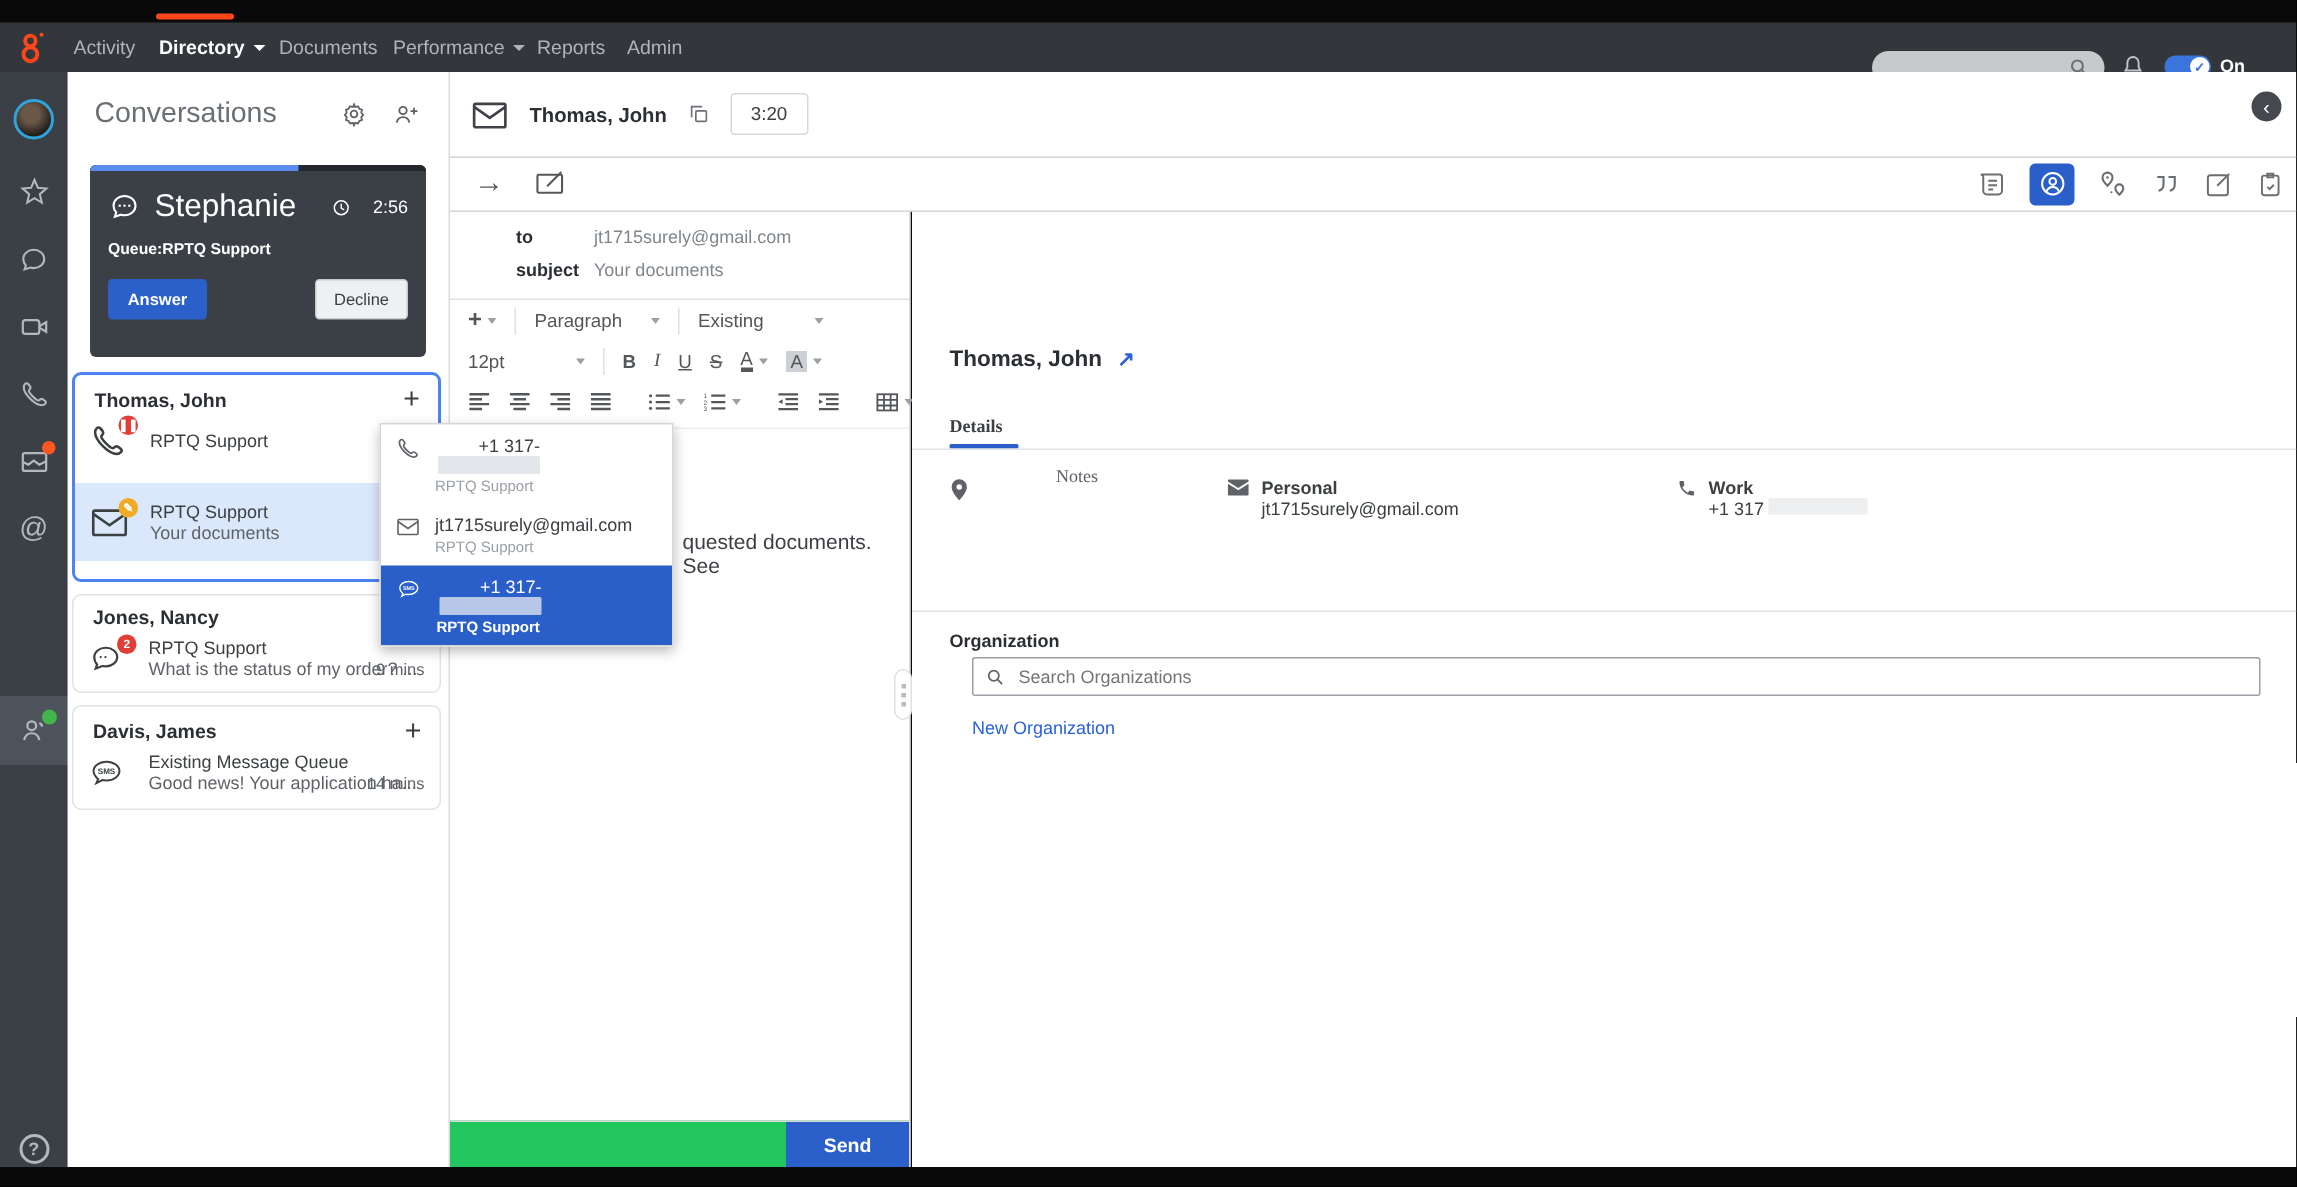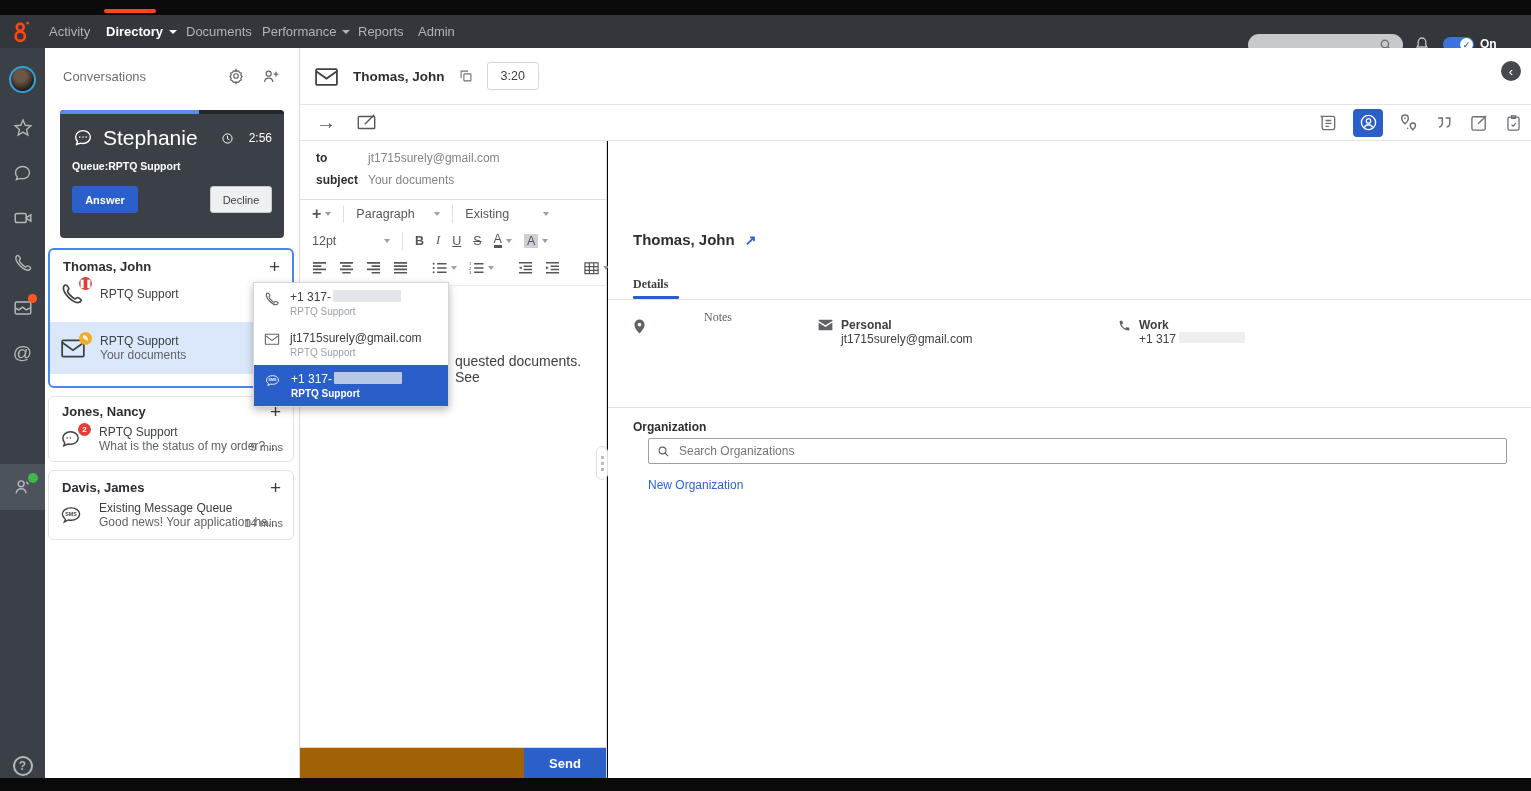--- a/index.html
+++ b/index.html
@@ -30,21 +30,21 @@
   .rail-item.selected{background:#4c535a;}
   .avatar{width:27px;height:27px;border-radius:50%;border:2px solid #30a3dc;background:radial-gradient(circle at 42% 35%,#6b5748 0 28%,#221e1a 72%);}
   .icon-wrap{position:relative;display:flex;align-items:center;justify-content:center;}
   .dot-badge{position:absolute;width:9px;height:9px;border-radius:50%;}
   .helpcircle{width:20px;height:20px;border:2px solid #b3b8bd;border-radius:50%;display:flex;align-items:center;justify-content:center;font-size:12px;font-weight:bold;}
   .bottomstrip{position:absolute;left:0;top:778px;width:100%;height:13px;background:#0a0a0a;}
 
   
   .conv{position:absolute;left:45px;top:48px;width:255px;height:730px;background:#fff;border-right:1px solid #d9dbde;}
   .conv-head{position:absolute;left:0;top:0;width:100%;height:56px;display:flex;align-items:center;padding:0 18px;}
-  .conv-title{color:#6a6f74;font-size:13px;flex:1;}
+  .conv-title{color:#6a6f74;font-size:19px;flex:1;}
   .conv-head-ic{color:#5f6368;margin-left:16px;cursor:pointer;}
 
   .alert-card{position:absolute;left:15px;top:62px;width:224px;height:128px;background:#3b4046;border-radius:4px;overflow:hidden;color:#fff;}
   .progress{height:4px;background:#23272b;}
   .progress>div{height:100%;width:62%;background:#5b8def;}
   .alert-row1{display:flex;align-items:center;padding:12px 12px 0 12px;}
   .alert-name{font-size:21px;margin-left:9px;flex:1;}
   .alert-timer{font-size:12px;display:flex;align-items:center;gap:15px;}
   .alert-queue{padding:10px 12px 0 12px;font-size:10.5px;font-weight:bold;}
   .alert-btns{display:flex;justify-content:space-between;padding:14px 12px 0 12px;}
@@ -64,21 +64,21 @@
   .int-sub{font-size:12px;color:#5f6368;white-space:nowrap;overflow:hidden;}
   .int-time{font-size:11px;color:#5f6368;margin-left:6px;flex:none;}
   .mini-badge{position:absolute;top:-5px;right:-2px;width:13px;height:13px;border-radius:50%;display:flex;align-items:center;justify-content:center;color:#fff;font-size:8px;font-weight:bold;}
 
   
   .dropdown{position:absolute;left:253px;top:282px;width:196px;background:#fff;border:1px solid #d4d6d9;
             box-shadow:0 3px 8px rgba(0,0,0,.28);z-index:60;}
   .dd-item{display:flex;padding:7px 10px 6px 10px;cursor:pointer;align-items:flex-start;}
   .dd-item .dd-ic{color:#5f6368;margin-top:1px;}
   .dd-body{margin-left:10px;}
-  .dd-label{font-size:12px;color:#3c4043;display:flex;align-items:flex-start;}
+  .dd-label{font-size:12px;color:#3c4043;display:flex;align-items:flex-end;flex-direction:column;}
   .dd-sub{font-size:10px;color:#9aa0a6;margin-top:3px;}
   .dd-item.selected{background:#2a5fc9;}
   .dd-item.selected .dd-ic,.dd-item.selected .dd-label{color:#fff;}
   .dd-item.selected .dd-sub{color:#fff;font-weight:bold;}
   .redact{display:inline-block;width:68px;height:12px;background:#e3e6ea;margin-left:2px;border-radius:1px;}
   .dd-item.selected .redact{background:#b7c7e8;}
 
   
   .hrow1{position:absolute;left:300px;top:48px;width:1231px;height:57px;background:#fff;border-bottom:1px solid #e4e4e4;}
   .hrow1-left{position:absolute;left:14px;top:0;height:56px;display:flex;align-items:center;gap:14px;}
@@ -89,35 +89,35 @@
   .hrow2{position:absolute;left:300px;top:105px;width:1231px;height:36px;background:#fff;border-bottom:1px solid #e4e4e4;}
   .hrow2-left{position:absolute;left:16px;top:0;height:35px;display:flex;align-items:center;gap:20px;color:#54575a;}
   .hrow2-right{position:absolute;right:8px;top:0;height:35px;display:flex;align-items:center;gap:15px;color:#6a6e72;}
   .tool-ic{cursor:pointer;display:flex;align-items:center;justify-content:center;}
   .tool-ic.active{background:#2a5fc9;color:#fff;border-radius:4px;width:30px;height:28px;}
 
   
   .compose{position:absolute;left:300px;top:141px;width:307px;height:637px;background:#fff;border-right:1px solid #dadcdf;}
   .tosub{position:absolute;left:0;top:0;width:100%;border-bottom:1px solid #e0e0e0;padding:6px 0 8px 0;}
   .ts-row{display:flex;padding:4px 16px;}
-  .ts-label{width:52px;font-weight:bold;font-size:12px;color:#2b2f33;}
+  .ts-label{width:52px;font-weight:bold;font-size:12px;color:#2b2f33;margin-left:28px;}
   .ts-value{color:#80868b;font-size:12px;}
   .ed-toolbar{position:absolute;left:0;top:55px;width:100%;border-bottom:1px solid #ececec;padding:4px 8px;}
   .ed-row{display:flex;align-items:center;height:27px;gap:4px;color:#54575a;}
   .ed-btn{display:flex;align-items:center;padding:2px 4px;cursor:pointer;gap:4px;font-size:12.5px;}
   .ed-sep{width:1px;height:18px;background:#e0e0e0;margin:0 4px;}
   .scaret{width:0;height:0;border-left:3.5px solid transparent;border-right:3.5px solid transparent;border-top:4px solid #9aa0a6;}
   .ed-b{font-weight:bold;}
   .ed-i{font-style:italic;font-family:"Liberation Serif",serif;}
   .ed-u{text-decoration:underline;}
   .ed-s{text-decoration:line-through;}
   .ed-fore{border-bottom:3px solid #54575a;line-height:12px;}
   .ed-back{background:#cdd0d4;padding:0 3px;}
   .body-fragment{position:absolute;left:155px;top:212px;font-size:14px;color:#3b3e42;}
-  .compose-footer{position:absolute;left:0;bottom:0;width:100%;height:31px;border-top:1px solid #d7d7d7;background:#a16207;}
+  .compose-footer{position:absolute;left:0;bottom:0;width:100%;height:31px;border-top:1px solid #d7d7d7;background:#22c55e;}
   .send-btn{position:absolute;right:0;top:0;width:82px;height:30px;background:#2b5fc9;color:#fff;font-weight:bold;
             font-size:13px;border:none;cursor:pointer;font-family:inherit;}
 
   .divider-handle{position:absolute;left:596px;top:446px;width:12px;height:34px;background:#fff;border:1px solid #e0e0e0;
                   border-radius:6px;z-index:10;display:flex;flex-direction:column;align-items:center;justify-content:center;gap:3px;cursor:col-resize;}
   .divider-handle span{width:3px;height:3px;background:#b9bcc0;}
 
   
   .profile{position:absolute;left:608px;top:141px;width:923px;height:637px;background:#fff;}
   .p-name{position:absolute;left:25px;top:90px;font-size:15px;font-weight:bold;color:#2b2f33;}

